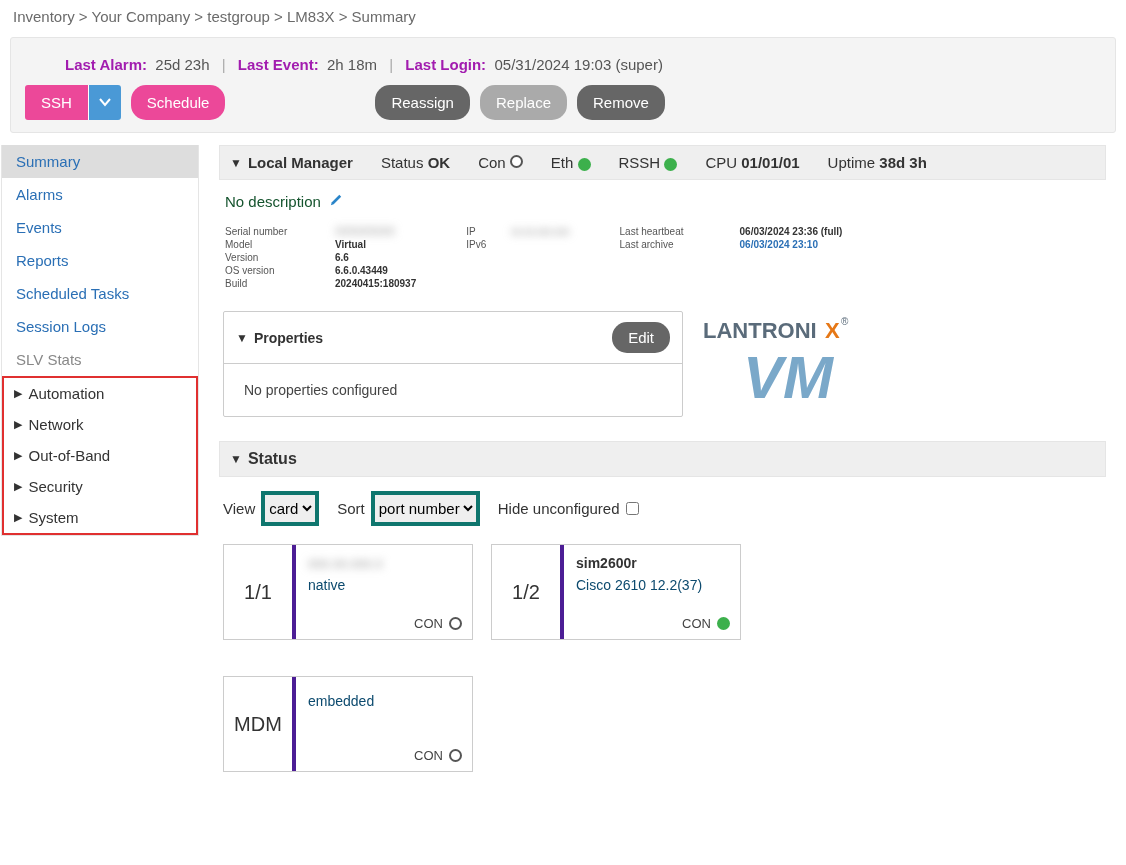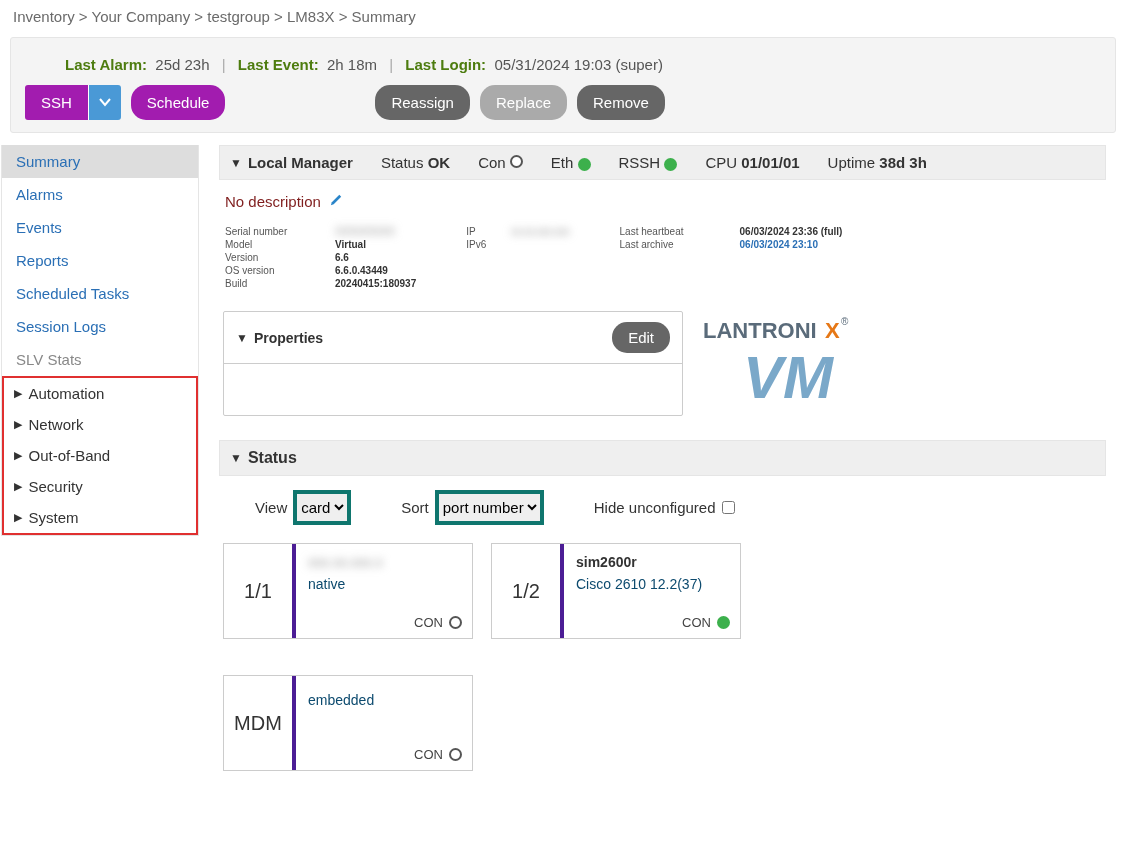--- a/index.html
+++ b/index.html
@@ -8,26 +8,26 @@
 .breadcrumb { padding: 8px 13px; color: #6a6a6a; font-size: 15px; }
 .breadcrumb span { color: #6a6a6a; }
 
 .header-box { background: #f4f4f4; border: 1px solid #e5e5e5; border-radius: 3px; margin: 4px 10px 0 10px; padding: 12px 14px; }
 .title-row { display: flex; align-items: center; gap: 8px; }
 .logo-icon { width: 28px; height: 28px; }
 .device-title { font-size: 20px; font-weight: bold; color: #333; }
 .blurred { filter: blur(4px); color: #888; }
 
 .meta-row { margin-top: 6px; padding-left: 40px; color: #555; font-size: 15px; }
-.meta-row b { color: #4d7c0f; }
+.meta-row b { color: #a21caf; }
 .meta-sep { margin: 0 8px; color: #aaa; }
 
 .btn-row { margin-top: 12px; display: flex; gap: 10px; align-items: center; }
 .btn { border: none; border-radius: 15px; padding: 9px 16px; font-size: 15px; cursor: pointer; color: #fff; }
-.btn-blue { background: #a21caf; }
+.btn-blue { background: #ec4899; }
 .btn-blue-split { display: flex; }
 .btn-blue-split .btn { border-radius: 3px 0 0 3px; }
 .btn-blue-split .chev { background: #4a99d6; border-left: 1px solid #fff; border-radius: 0 3px 3px 0; padding: 9px 10px; color: #fff; cursor: pointer; }
 .btn-gray { background: #666; }
 .btn-gray-light { background: #aaa; cursor: default; }
 
 .main-split { display: flex; margin: 12px 10px 0 1px; gap: 20px; align-items: flex-start; }
 .sidebar { width: 198px; border: 1px solid #e5e5e5; border-top: none; }
 .side-item { display: block; padding: 8px 14px; color: #2a6fb5; font-size: 15px; cursor: pointer; }
 .side-item.active { background: #ddd; }
@@ -36,21 +36,21 @@
 .side-exp .tri { font-size: 11px; }
 .highlight-box { border: 2px solid #e03030; }
 
 .content { flex: 1; padding-right: 10px; }
 .status-bar { background: #efefef; border: 1px solid #e5e5e5; padding: 8px 10px; display: flex; align-items: center; gap: 28px; font-size: 15px; }
 .status-bar .sec-title { font-weight: bold; display: flex; align-items: center; gap: 6px; }
 .dot { width: 13px; height: 13px; border-radius: 50%; display: inline-block; vertical-align: middle; }
 .dot-green { background: #3cb04c; }
 .dot-empty { width: 13px; height: 13px; border: 2px solid #555; border-radius: 50%; display: inline-block; background: #fff; }
 
-.desc-row { padding: 12px 6px; color: #7f1d1d; font-size: 15px; }
+.desc-row { padding: 12px 6px; color: #14532d; font-size: 15px; }
 .desc-row .pen { color: #2a85c9; cursor: pointer; margin-left: 4px; }
 
 .detail-block { display: flex; gap: 50px; padding: 4px 6px 12px 6px; font-size: 10px; }
 .detail-col { }
 .detail-col .row { display: flex; margin-bottom: 2px; }
 .detail-col .lbl { width: 110px; color: #555; }
 .detail-col .val { font-weight: bold; }
 .detail-col .val.blur { filter: blur(4px); font-weight: normal; color: #888; }
 .detail-col .link { color: #2a6fb5; font-weight: bold; cursor: pointer; }
 .detail-col.wide .lbl { width: 120px; }
@@ -59,21 +59,21 @@
 .props-box { border: 1px solid #ccc; border-radius: 2px; width: 460px; }
 .props-head { display: flex; align-items: center; justify-content: space-between; padding: 10px 12px; border-bottom: 1px solid #ccc; }
 .props-head .pt { font-weight: bold; display: flex; align-items: center; gap: 6px; }
 .props-body { padding: 18px 20px; color: #444; }
 
 .brand-logo { padding-top: 2px; }
 
 .devices-head { background: #efefef; border: 1px solid #e5e5e5; padding: 8px 10px; margin-top: 24px; display: flex; align-items: center; gap: 6px; font-size: 16px; font-weight: bold; }
 .dev-controls { display: flex; align-items: center; gap: 18px; padding: 14px 4px; font-size: 15px; }
 .dev-controls select { padding: 4px 0; font-size: 15px; border: 4px solid #0f766e; }
-.dev-controls label { display: flex; align-items: center; gap: 6px; margin-left: 32px; }
+.dev-controls label { display: flex; align-items: center; gap: 6px; }
 
 .cards { display: flex; flex-wrap: wrap; gap: 18px; padding: 4px 4px; }
 .card { border: 1px solid #ccc; display: flex; width: 250px; height: 96px; position: relative; }
 .card .cell-l { width: 72px; display: flex; align-items: center; justify-content: center; font-size: 20px; border-right: 4px solid #4c1d95; }
 .card .cell-r { flex: 1; padding: 10px 12px; position: relative; }
 .card .dn { font-weight: bold; }
 .card .dn.blur { filter: blur(4px); color: #999; font-weight: normal; }
 .card .dsub { color: #0c4a6e; margin-top: 6px; font-size: 14px; }
 .card .con { position: absolute; bottom: 8px; right: 10px; font-size: 13px; color: #444; display: flex; align-items: center; gap: 6px; }
 
@@ -218,20 +218,21 @@
 
     <div class="props-wrap">
       <div class="props-box">
         <div class="props-head">
           <span class="pt">
               <span class="tri-down">▼</span> 
               <span>Properties</span>
             </span>
           <button class="btn btn-gray" style="padding:7px 16px">Edit</button>
         </div>
+        <div class="props-body">No properties configured</div>
       </div>
       <div class="brand-logo">
         <svg width="200" height="100" viewBox="0 0 200 100">
           <text x="0" y="25" font-family="Arial" font-size="22" fill="#5a6b7a" font-weight="600">LANTRONI</text>
           <text x="122" y="25" font-family="Arial" font-size="22" fill="#e67817" font-weight="600">X</text>
           <text x="138" y="12" font-family="Arial" font-size="10" fill="#5a6b7a">®</text>
           <text x="40" y="85" font-family="Arial" font-size="60" fill="#7aa8c9" font-weight="900" font-style="italic">VM</text>
         </svg>
       </div>
     </div>

